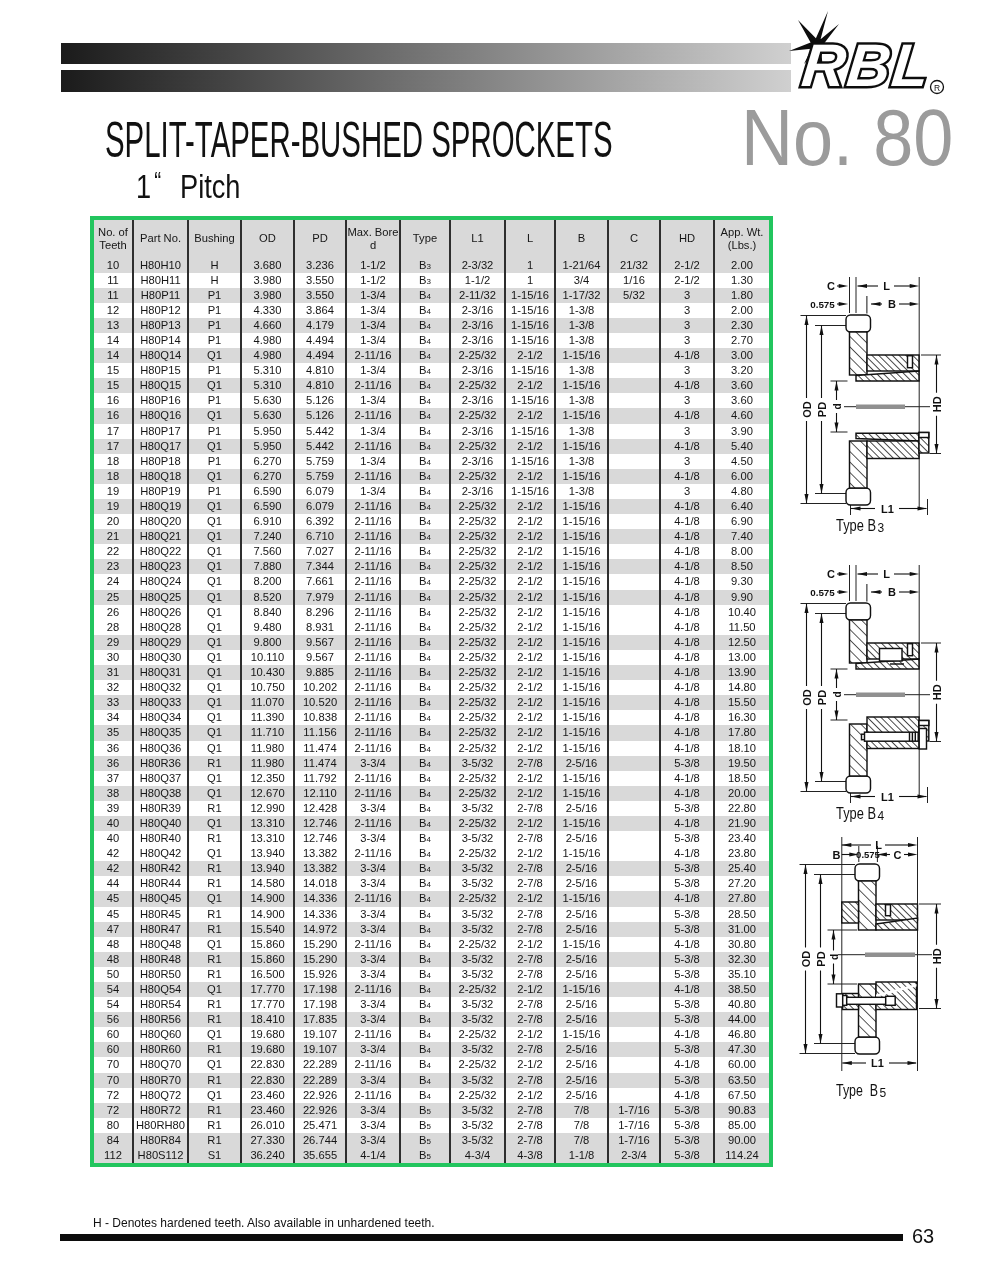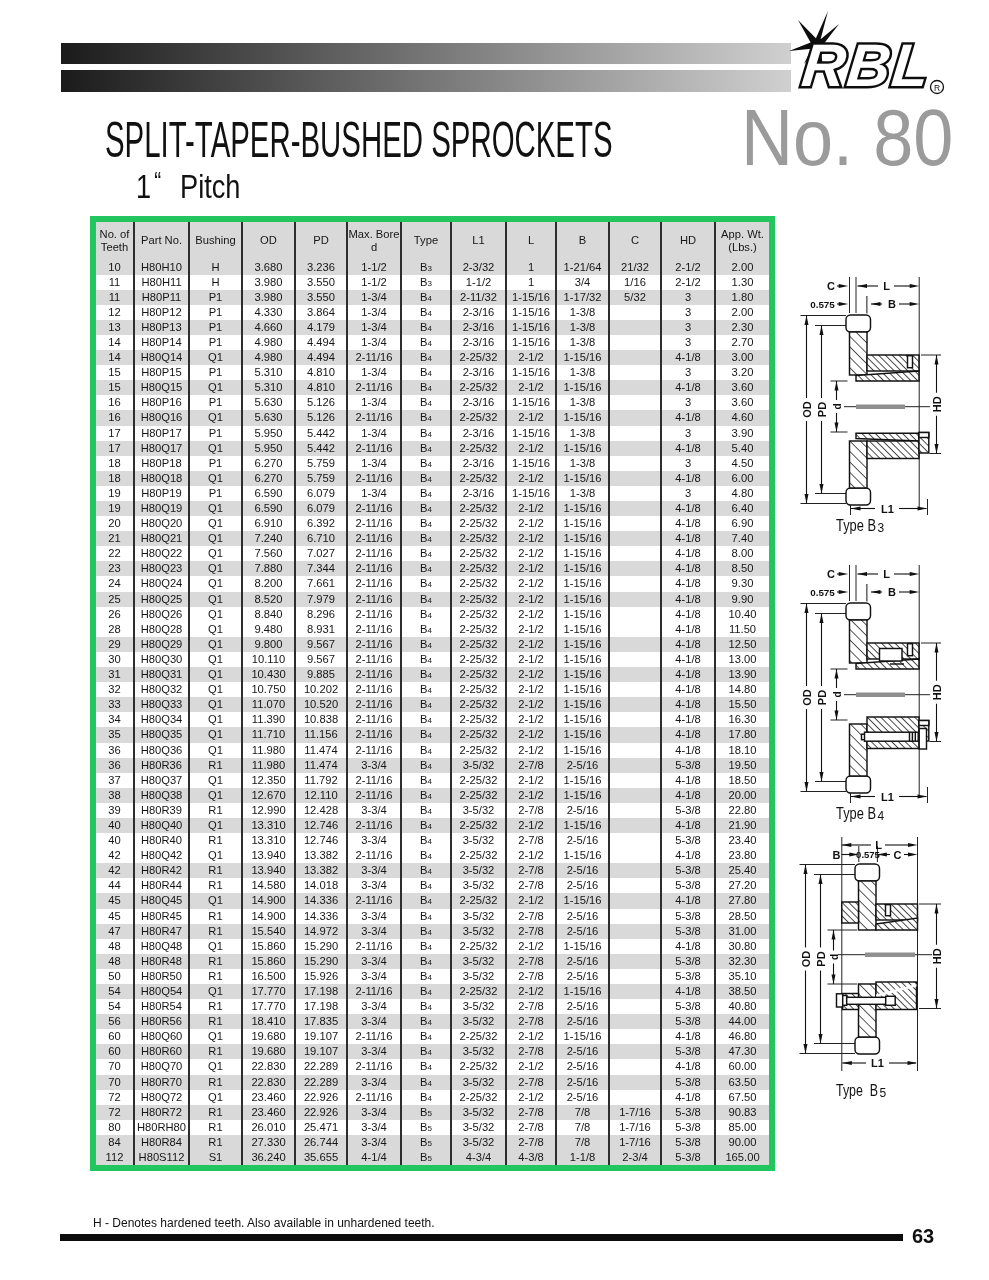--- a/index.html
+++ b/index.html
@@ -9,31 +9,31 @@
 #bar1{top:43px}
 #bar2{top:70px;height:22px}
 #logo{position:absolute;left:787px;top:4px}
 #no80{position:absolute;left:741px;top:98px;font-size:79px;color:#9b9b9b;line-height:1;
   transform:scaleX(0.912);transform-origin:left top;}
 #title{position:absolute;left:105px;top:115px;font-size:50px;color:#111;line-height:1;white-space:nowrap;
   transform:scaleX(0.588);transform-origin:left top;}
 #pitch{position:absolute;left:136px;top:168px;font-size:34px;color:#111;line-height:1;white-space:nowrap;transform:scaleX(0.8);transform-origin:left top;}
 #pitch .q{font-size:26px;vertical-align:8px;margin-left:4px;margin-right:14px;}
 #tbl{position:absolute;left:90px;top:216px;border-collapse:collapse;table-layout:fixed;
-  border:6px solid #22c55e;padding-left:41px;}
+  border:4px solid #22c55e;padding-left:41px;}
 #tbl td{border-left:2px solid #2e2e2e;border-right:2px solid #2e2e2e;border-top:none;border-bottom:none;
   text-align:center;vertical-align:middle;font-size:11.2px;color:#161616;
   padding:0;line-height:15.1px;height:15.1px;overflow:hidden;white-space:nowrap;}
 #tbl tr.hd td{height:37.5px;line-height:13px;background:#d9d9d9;}
 #tbl tr.g td{background:#d9d9d9}
 #tbl tr.w td{background:#fff}
 .sb{font-size:8px;line-height:8px;}
 #note{position:absolute;left:93px;top:1216px;font-size:12px;color:#111;}
 #pagebar{position:absolute;left:60px;top:1234px;width:843px;height:6.5px;background:#0c0c0c;}
-#pagenum{position:absolute;left:912px;top:1225px;font-size:20px;font-weight:bold;color:#111;}
+#pagenum{position:absolute;left:912px;top:1225px;font-size:20px;font-weight:normal;color:#111;}
 #diagrams{position:absolute;left:0;top:0;}
 #diagrams text.c{fill:#111;stroke:none;font-family:"Liberation Sans",sans-serif;}
 #diagrams text.t{fill:#111;stroke:none;font-family:"Liberation Sans",sans-serif;font-weight:bold;}
 </style></head>
 <body>
 <div id="page">
 <div class="bar" id="bar1"></div>
 <div class="bar" id="bar2"></div>
 <svg id="logo" width="215" height="110" viewBox="0 0 215 110">
 <g transform="translate(30,41)">
@@ -971,21 +971,21 @@
           <td>S1</td>
           <td>36.240</td>
           <td>35.655</td>
           <td>4-1/4</td>
           <td>B<span class="sb">5</span></td>
           <td>4-3/4</td>
           <td>4-3/8</td>
           <td>1-1/8</td>
           <td>2-3/4</td>
           <td>5-3/8</td>
-          <td>165.00</td>
+          <td>114.24</td>
         </tr>
       </tbody>
     </table>
 <div id="note">H - Denotes hardened teeth. Also available in unhardened teeth.</div>
 <div id="pagebar"></div>
 <div id="pagenum">63</div>
 <svg id="diagrams" width="989" height="1280" viewBox="0 0 989 1280">
       <defs>
 <pattern id="hh" patternUnits="userSpaceOnUse" width="4.8" height="4.8" patternTransform="rotate(-45)">
 <rect width="4.8" height="4.8" fill="#fff"></rect>

